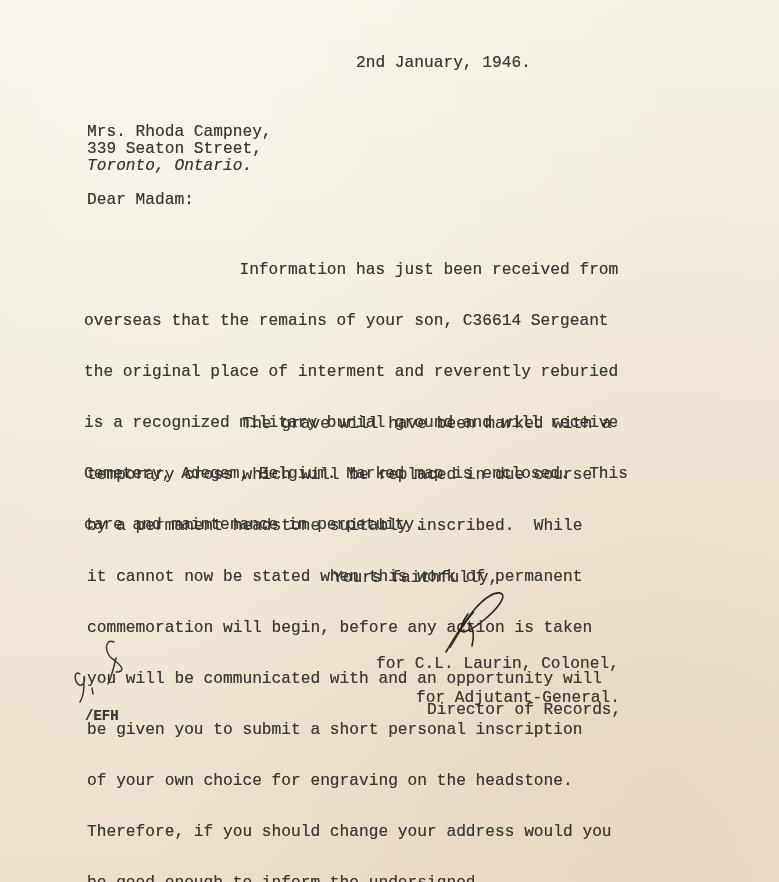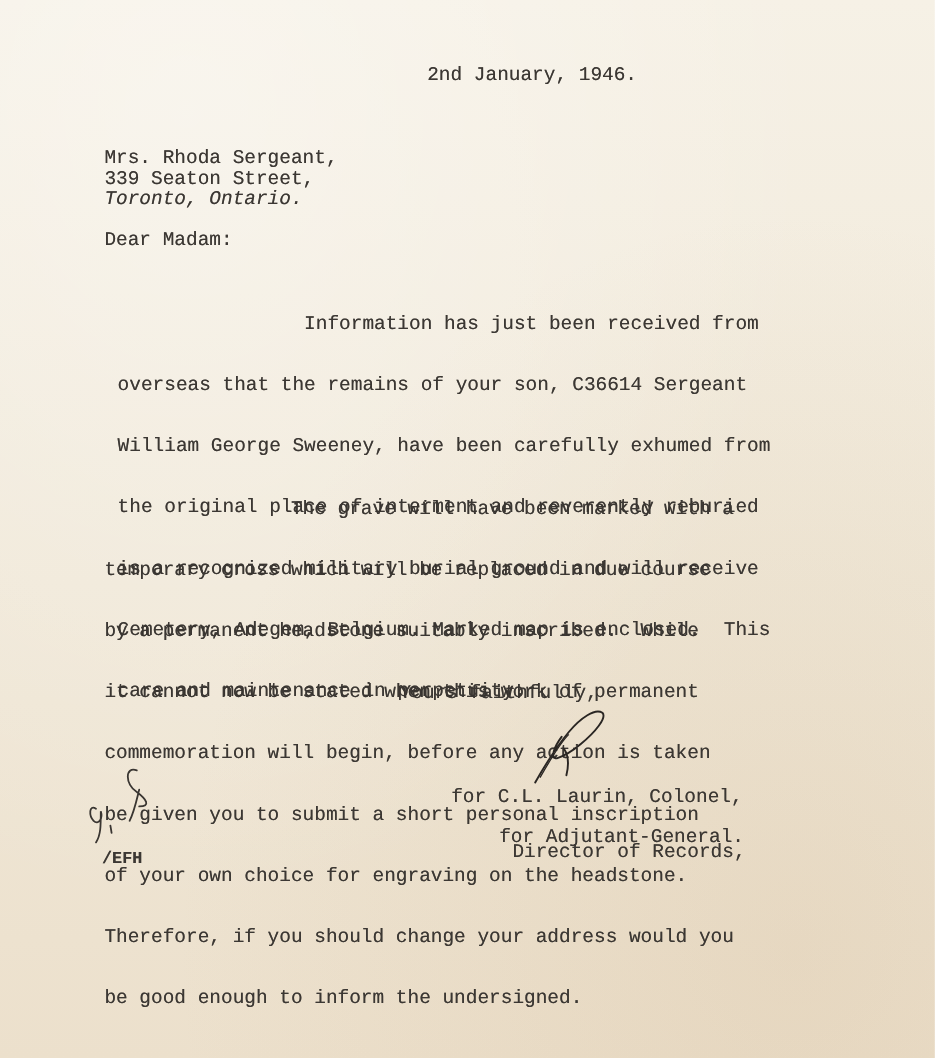--- a/index.html
+++ b/index.html
@@ -30,60 +30,60 @@
       line-height: 17px;
       letter-spacing: 0px;
       color: #3b3733;
       text-shadow: 0 0 0.4px rgba(40,36,32,0.6);
     }
     .date { left: 356px; top: 55px; }
     .addr1 { left: 87px; top: 124px; }
     .addr2 { left: 87px; top: 141px; }
     .addr3 { left: 87px; top: 158px; font-style: italic; }
     .salutation { left: 87px; top: 192px; }
-    .p1 { left: 98px; top: 228px; }
+    .p1 { left: 84px; top: 228px; }
     .p2 { left: 87px; top: 382px; }
     .closing { left: 333px; top: 570px; }
     .sig1 { left: 376px; top: 656px; }
     .sig2 { left: 427px; top: 702px; }
     .sig3 { left: 416px; top: 690px; }
     .typist { left: 85px; top: 708px; font-size: 14px; font-weight: bold; }
     .para-line { display: block; height: 17px; }
     .signature-svg { position: absolute; left: 440px; top: 588px; }
     .initials-svg { position: absolute; left: 70px; top: 636px; }
   </style>
 </head>
 <body>
 
 <div class="paper-texture"></div>
 
 <div class="line date">2nd January, 1946.</div>
 
-<div class="line addr1">Mrs. Rhoda Sergeant,</div>
+<div class="line addr1">Mrs. Rhoda Campney,</div>
 <div class="line addr2">339 Seaton Street,</div>
 <div class="line addr3">Toronto, Ontario.</div>
 
 <div class="line salutation">Dear Madam:</div>
 
 <div class="line p1">
   <span class="para-line">                Information has just been received from</span>
   <span class="para-line">overseas that the remains of your son, C36614 Sergeant</span>
-  <span class="para-line">William George Sweeney, have been carefully exhumed from</span>
   <span class="para-line">the original place of interment and reverently reburied</span>
   <span class="para-line">is a recognized military burial ground and will receive</span>
   <span class="para-line">Cemetery, Adegem, Belgium. Marked map is enclosed.  This</span>
   <span class="para-line">care and maintenance in perpetuity.</span>
 </div>
 
 <div class="line p2">
   <span class="para-line">                The grave will have been marked with a</span>
   <span class="para-line">temporary cross which will be replaced in due course</span>
   <span class="para-line">by a permanent headstone suitably inscribed.  While</span>
   <span class="para-line">it cannot now be stated when this work of permanent</span>
   <span class="para-line">commemoration will begin, before any action is taken</span>
+  <span class="para-line">you will be communicated with and an opportunity will</span>
   <span class="para-line">be given you to submit a short personal inscription</span>
   <span class="para-line">of your own choice for engraving on the headstone.</span>
   <span class="para-line">Therefore, if you should change your address would you</span>
   <span class="para-line">be good enough to inform the undersigned.</span>
 </div>
 
 <div class="line closing">Yours faithfully,</div>
 
 <svg class="signature-svg" width="70" height="70" viewBox="0 0 70 70">
   <path d="M6 64 C 14 50, 24 34, 34 22 C 44 10, 56 2, 62 6 C 66 10, 56 22, 44 32 C 38 37, 30 42, 24 44 C 18 44, 22 34, 28 26 M 30 36 C 34 42, 34 50, 32 58" fill="none" stroke="#2a2623" stroke-width="1.6" stroke-linecap="round"></path>

